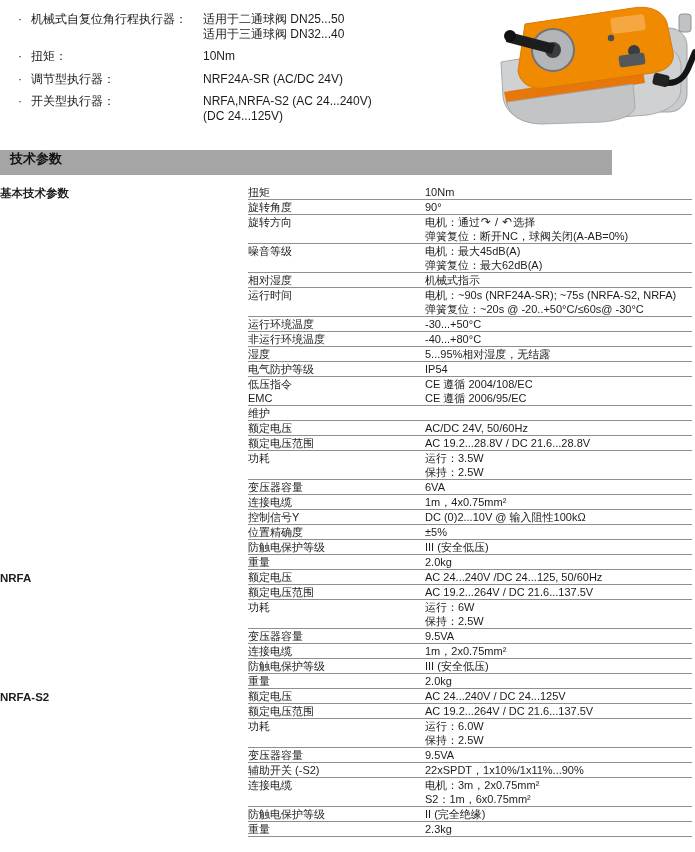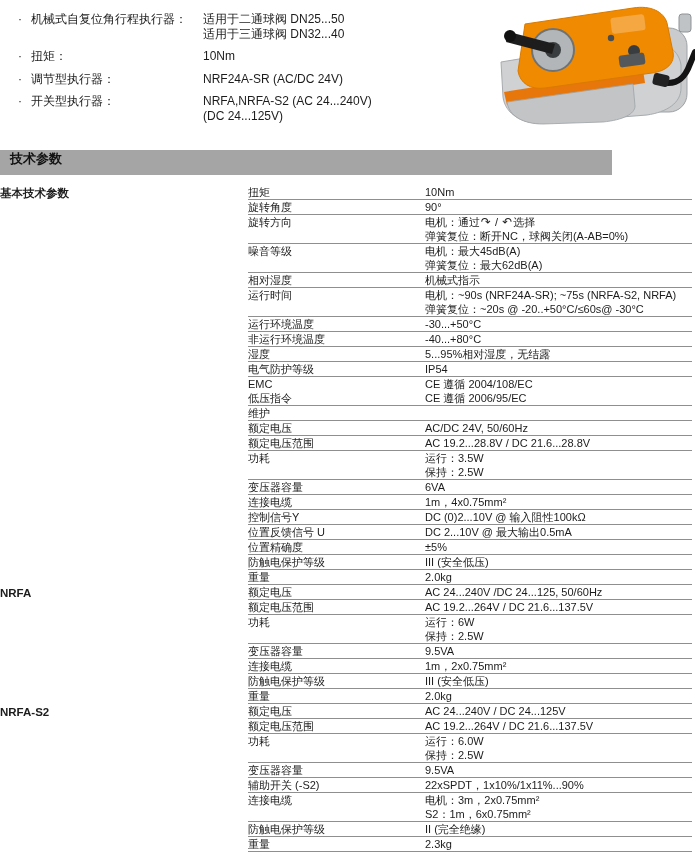--- a/index.html
+++ b/index.html
@@ -197,22 +197,22 @@
           <div class="row">
             <div class="param">
               <div class="cell-line">电气防护等级</div>
             </div>
             <div class="vals">
               <div class="cell-line">IP54</div>
             </div>
           </div>
           <div class="row">
             <div class="param">
+              <div class="cell-line">低压指令</div>
               <div class="cell-line">EMC</div>
-              <div class="cell-line">低压指令</div>
             </div>
             <div class="vals">
               <div class="cell-line">CE 遵循 2004/108/EC</div>
               <div class="cell-line">CE 遵循 2006/95/EC</div>
             </div>
           </div>
           <div class="row">
             <div class="param">
               <div class="cell-line">维护</div>
             </div>
@@ -261,28 +261,20 @@
             <div class="vals">
               <div class="cell-line">1m，4x0.75mm²</div>
             </div>
           </div>
           <div class="row">
             <div class="param">
               <div class="cell-line">控制信号Y</div>
             </div>
             <div class="vals">
               <div class="cell-line">DC (0)2...10V @ 输入阻性100kΩ</div>
-            </div>
-          </div>
-          <div class="row">
-            <div class="param">
-              <div class="cell-line">位置反馈信号 U</div>
-            </div>
-            <div class="vals">
-              <div class="cell-line">DC 2...10V @ 最大输出0.5mA</div>
             </div>
           </div>
           <div class="row">
             <div class="param">
               <div class="cell-line">位置精确度</div>
             </div>
             <div class="vals">
               <div class="cell-line">±5%</div>
             </div>
           </div>

